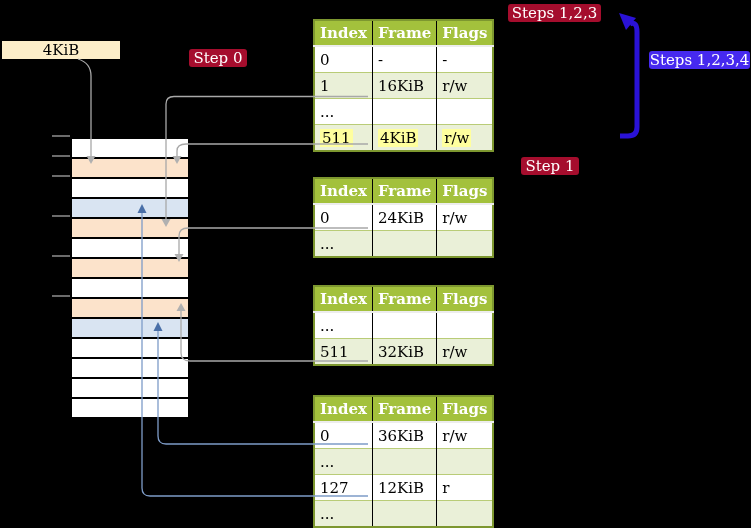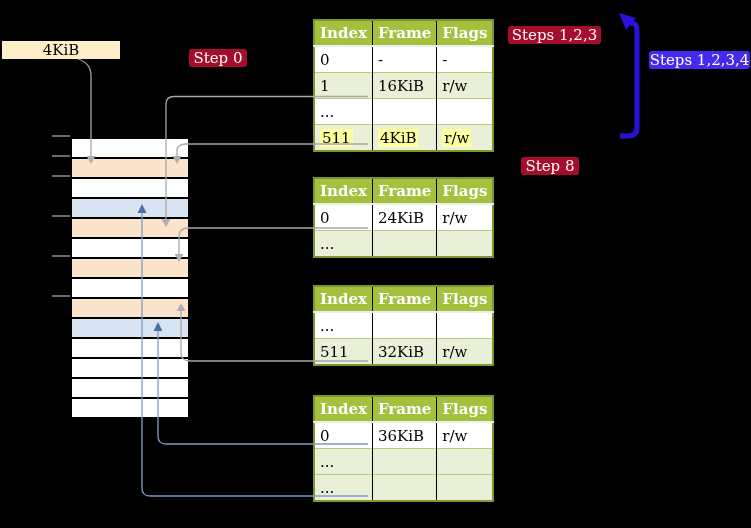--- a/index.html
+++ b/index.html
@@ -12,21 +12,21 @@
   .stack-row{height:18px;border-bottom:2px solid #000;}
   .stack-row:last-child{border-bottom:none;}
   .white{background:#ffffff;}
   .peach{background:#fce3cb;}
   .blue{background:#d9e4f2;}
 
   
   .badge{position:absolute;height:18px;line-height:18px;text-align:center;
          color:#fff;border-radius:3px;font-size:15px;}
   #badge-step0   {left:189px;top:41px;width:58px; background:#a50d2d;margin-top:8px;}
-  #badge-steps123{left:508px;top:26px;width:93px; background:#a50d2d;}
+  #badge-steps123{left:508px;top:4px;width:93px; background:#a50d2d;}
   #badge-steps1234{left:649px;top:18px;width:101px;background:#4629ef;margin-top:33px;}
   #badge-step4   {left:521px;top:157px;width:58px;background:#a50d2d;}
   #label-4kib{position:absolute;left:2px;top:41px;width:118px;height:18px;
               line-height:18px;text-align:center;background:#fdeec9;color:#000;font-size:15px;}
 
   
   .ptable{position:absolute;border-collapse:collapse;border:2px solid #7d972f;
           background:#fff;font-family:"DejaVu Serif", serif;font-size:15px;color:#000;
           table-layout:fixed;}
   .ptable th{background:#a3c13c;color:#fff;font-weight:bold;text-align:right;
@@ -54,21 +54,21 @@
 </style>
 </head>
 <body>
 
 <div id="canvas">
 
   <div id="label-4kib">4KiB</div>
   <div class="badge" id="badge-step0">Step 0</div>
   <div class="badge" id="badge-steps123">Steps 1,2,3</div>
   <div class="badge" id="badge-steps1234">Steps 1,2,3,4</div>
-  <div class="badge" id="badge-step4">Step 8</div>
+  <div class="badge" id="badge-step4">Step 1</div>
 
   <div id="stack">
       <div class="stack-row white"></div>
       <div class="stack-row peach"></div>
       <div class="stack-row white"></div>
       <div class="stack-row blue"></div>
       <div class="stack-row peach"></div>
       <div class="stack-row white"></div>
       <div class="stack-row peach"></div>
       <div class="stack-row white"></div>
@@ -187,20 +187,25 @@
     <tbody>
       <tr>
         <td>0</td>
         <td>36KiB</td>
         <td>r/w</td>
         </tr>
       <tr class="shade">
         <td>...</td>
         <td></td>
         <td></td>
+        </tr>
+      <tr>
+        <td>127</td>
+        <td>12KiB</td>
+        <td>r</td>
         </tr>
       <tr class="shade">
         <td>...</td>
         <td></td>
         <td></td>
         </tr>
     </tbody>
   </table>
 
   <svg id="overlay" width="751" height="528">

